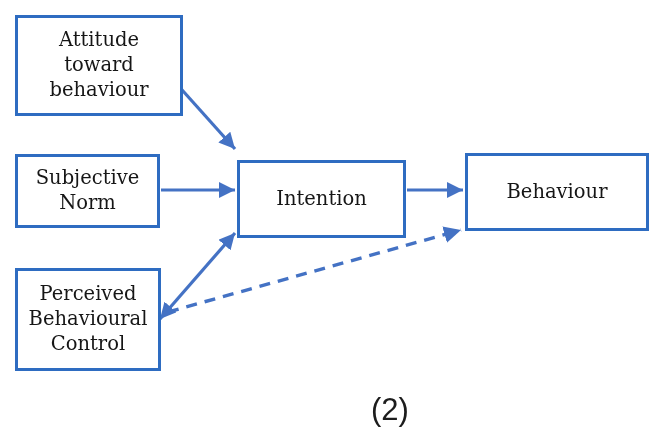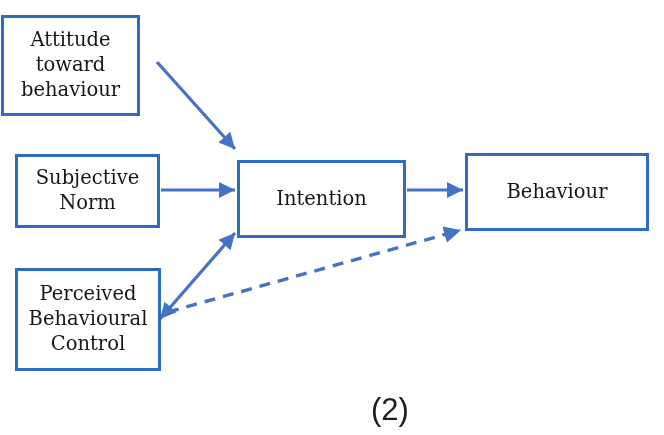--- a/index.html
+++ b/index.html
@@ -43,21 +43,21 @@
     align-items: center;
     justify-content: center;
     text-align: center;
   }
   .box-label {
     font-size: 19.5px;
     line-height: 1.28;
     color: var(--text);
     white-space: pre-line;
   }
-  .box-attitude   { left: 1px;  top: 15px;  width: 139px; height: 101px; align-items: center; }
+  .box-attitude   { left: 15px;  top: 15px;  width: 168px; height: 101px; align-items: center; }
   .box-subjective { left: 15px;  top: 154px; width: 145px; height: 74px; }
   .box-pbc        { left: 15px;  top: 268px; width: 146px; height: 103px; }
   .box-intention  { left: 237px; top: 160px; width: 169px; height: 78px; }
   .box-behaviour  { left: 465px; top: 153px; width: 184px; height: 78px; }
   .caption {
     position: absolute;
     left: 300px;
     top: 392px;
     width: 180px;
     text-align: center;

